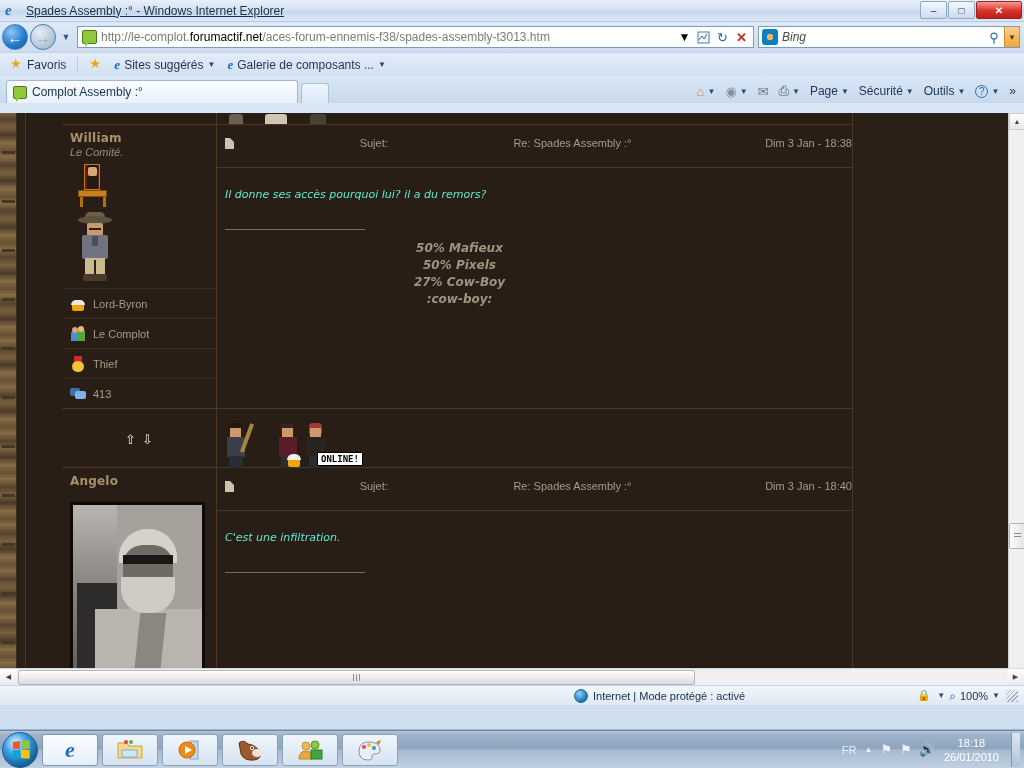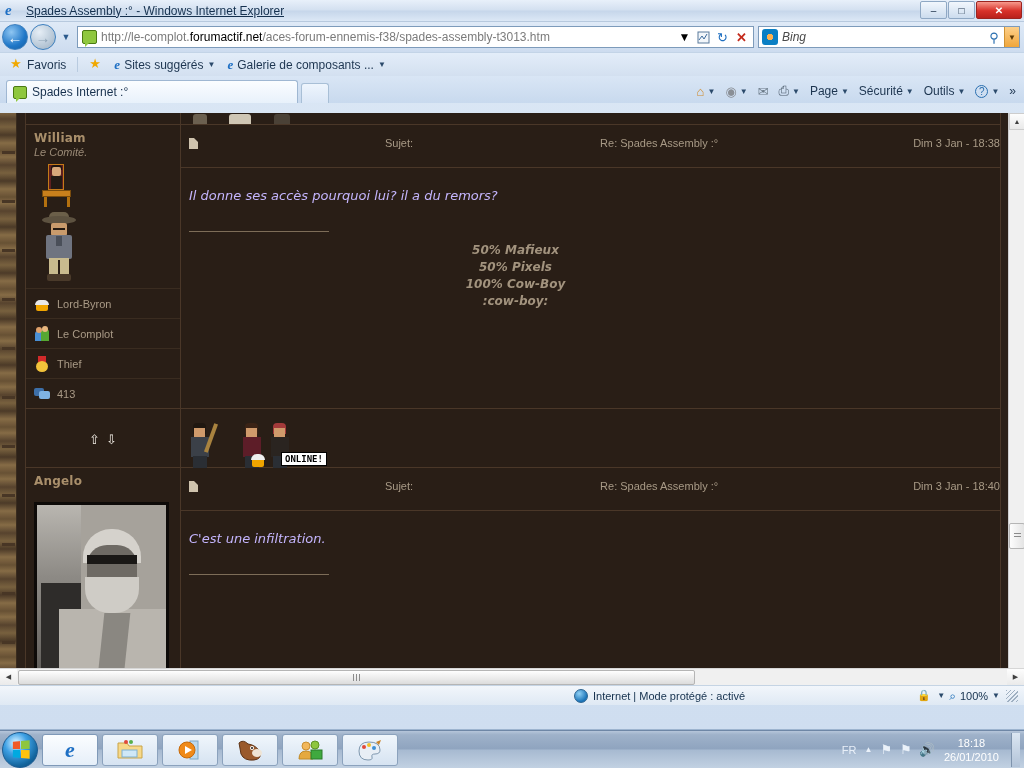--- a/index.html
+++ b/index.html
@@ -210,25 +210,26 @@
     content:""; position:absolute; left:2px; top:0; width:13px; height:100%;
     background: repeating-linear-gradient(to bottom, transparent 0 46px, #4a3826 46px 49px);
   }
   #dark-gutter {
     position: absolute; left: 18px; top: 0; width: 7px; height: 600px;
     background: #2b2018;
   }
 
   #forum {
     position: absolute; left: 25px; top: 0;
-    width: 976px; height: 600px;
+    width: 828px; height: 600px;
     background: #291e16;
     border-left: 1px solid #4a3728;
     border-right: 1px solid #4a3728;
     color: #b9a893;
+    padding-left: 36px;
   }
   .row { display: flex; width: 100%; }
   .col-user {
     width: 155px; flex: 0 0 155px;
     border-right: 1px solid #4a3728;
     padding: 0;
   }
   .col-body { flex: 1 1 auto; min-width: 0; }
 
   
@@ -304,21 +305,21 @@
   }
   .doc-ico:after {
     content:""; position:absolute; right:0; top:0;
     border-top: 4px solid #291e16; border-left: 4px solid transparent;
   }
   .post-sep {
     height: 1px; background: #4a3728; margin: 18px 0 0 0;
   }
   .post-text {
     padding: 20px 0 0 8px;
-    font-size: 13px; color: #c4b5fd;
+    font-size: 11px; color: #5eead4;
     font-style: italic;
     font-family: "DejaVu Sans", sans-serif;
   }
   .sig-rule {
     width: 140px; height: 1px; background: #7d6d58;
     margin: 28px 0 0 8px;
   }
   .signature {
     text-align: center;
     font-size: 12px; font-style: italic; font-weight: bold;
@@ -553,21 +554,21 @@
     <div class="fav-item">
       <span class="ie-e" style="font-size:13px;">e</span>
       <span>Galerie de composants ...</span>
       <span class="caret">▼</span>
     </div>
   </div>
 
   <div id="tabrow">
     <div id="tab1">
       <div id="tab-favicon"></div>
-      <div id="tab-title">Spades Internet :°</div>
+      <div id="tab-title">Complot Assembly :°</div>
     </div>
     <div id="newtab"></div>
 
     <div id="cmdbar">
       <div class="cmd">
         <span class="cmd-ico" style="color:#d08a2a;">⌂</span>
         <span class="caret">▼</span>
       </div>
       <div class="cmd">
         <span class="cmd-ico" style="color:#8a8f96;">◉</span>
@@ -682,21 +683,21 @@
               <span>Sujet:</span>
               <span>Re: Spades Assembly :°</span>
               <span style="margin-left:8px;">Dim 3 Jan - 18:38</span>
             </div>
             <div class="post-sep"></div>
             <div class="post-text">Il donne ses accès pourquoi lui? il a du remors?</div>
             <div class="sig-rule"></div>
             <div class="signature">
               <div>50% Mafieux</div>
               <div>50% Pixels</div>
-              <div>100% Cow-Boy</div>
+              <div>27% Cow-Boy</div>
               <div>:cow-boy:</div>
             </div>
           </div>
         </div>
 
         <div class="row arrow-row">
           <div class="col-user">
             <div class="arrows">
               <span>⇧</span>
               <span>⇩</span>

